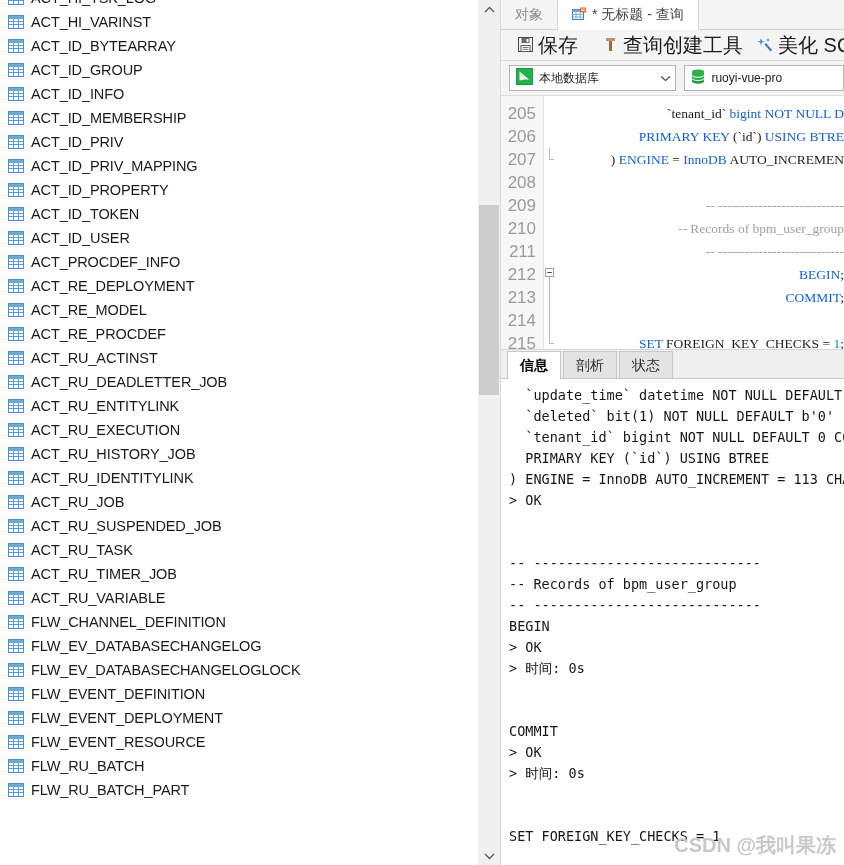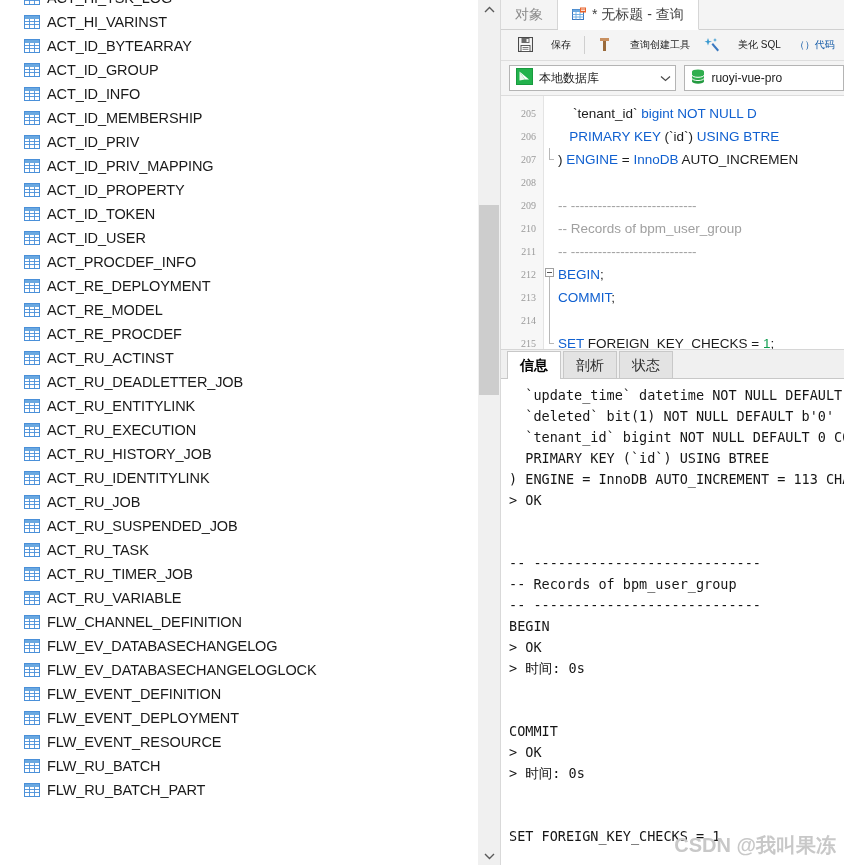--- a/index.html
+++ b/index.html
@@ -36,21 +36,21 @@
     left: 0;
     right: 0;
     list-style: none;
     margin: 0;
     padding: 0;
   }
   .table-item {
     height: 24px;
     display: flex;
     align-items: center;
-    padding-left: 24px;
+    padding-left: 8px;
     white-space: nowrap;
     cursor: default;
   }
   .tbl-icon {
     width: 16px;
     height: 14px;
     margin-right: 7px;
     flex: 0 0 16px;
     position: relative;
   }
@@ -146,24 +146,24 @@
     padding-left: 10px;
     gap: 0;
     white-space: nowrap;
     overflow: hidden;
   }
   .tb-btn {
     display: flex;
     align-items: center;
     height: 24px;
     padding: 0 7px;
-    font-size: 10px;
+    font-size: 20px;
     color: #1c1c1c;
     cursor: pointer;
-    gap: 18px;
+    gap: 5px;
     text-align: right;
   }
   .tb-btn.blue { color: #1159a6; }
   .tb-sep {
     width: 1px;
     height: 18px;
     background: #cfcfcf;
     margin: 0 6px;
   }
 
@@ -218,23 +218,23 @@
     background: #f7f7f7;
     border-right: 1px solid #e4e4e4;
     padding-top: 6px;
     text-align: right;
     box-sizing: border-box;
     padding-right: 7px;
   }
   .gutter .ln {
     height: 23px;
     line-height: 23px;
-    font-size: 10px;
+    font-size: 17px;
     color: #9a9a9a;
-    font-family: Liberation Serif, serif;
+    font-family: Liberation Sans, sans-serif;
   }
   .fold-col {
     width: 14px;
     flex: 0 0 14px;
     background: #ffffff;
     padding-top: 6px;
     position: relative;
   }
   .fold-col .fr {
     height: 23px;
@@ -274,23 +274,24 @@
   .code {
     flex: 1 1 auto;
     padding-top: 6px;
     overflow: hidden;
     white-space: pre;
   }
   .code .cl {
     height: 23px;
     line-height: 23px;
     font-size: 13.5px;
-    font-family: Liberation Sans, sans-serif;
+    font-family: Liberation Serif, serif;
     color: #1c1c1c;
     white-space: pre;
+    text-align: right;
   }
   .kw   { color: #1060d0; }
   .kw2  { color: #1060d0; }
   .cmt  { color: #a0a0a0; }
   .num  { color: #0f9d4f; }
   .plain{ color: #1c1c1c; }
 
   
   .res-tabs {
     height: 28px;

